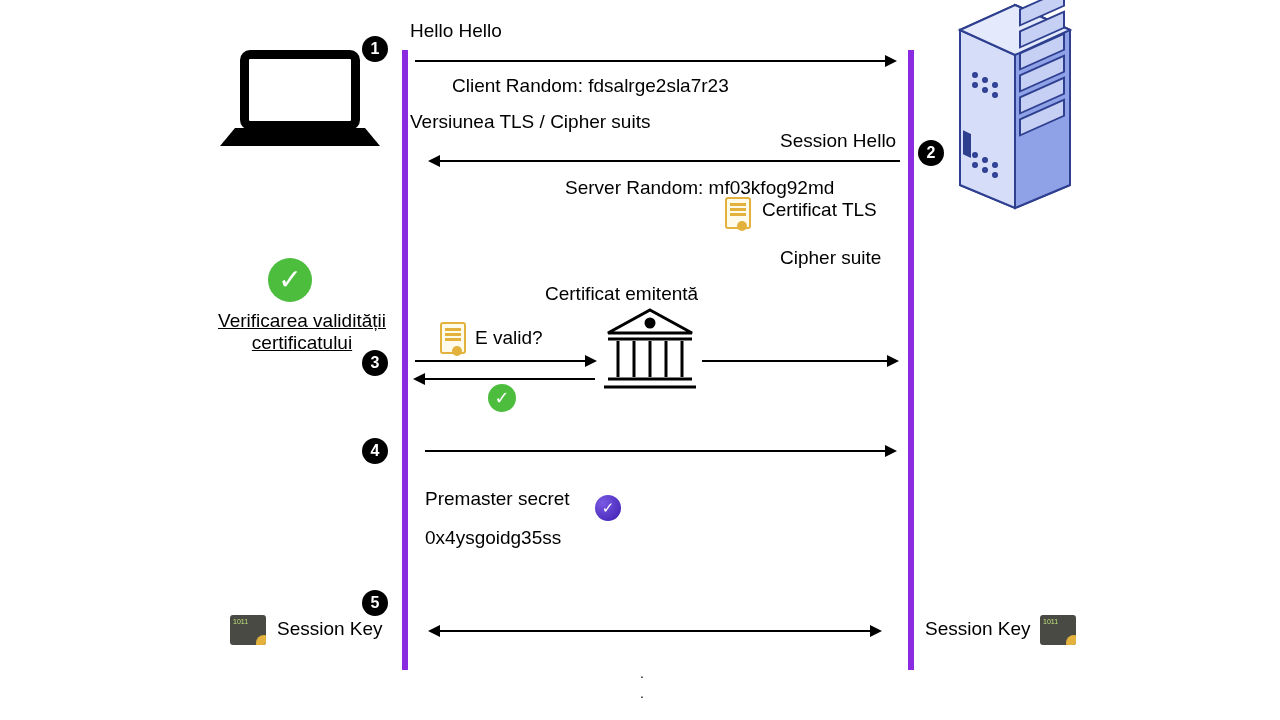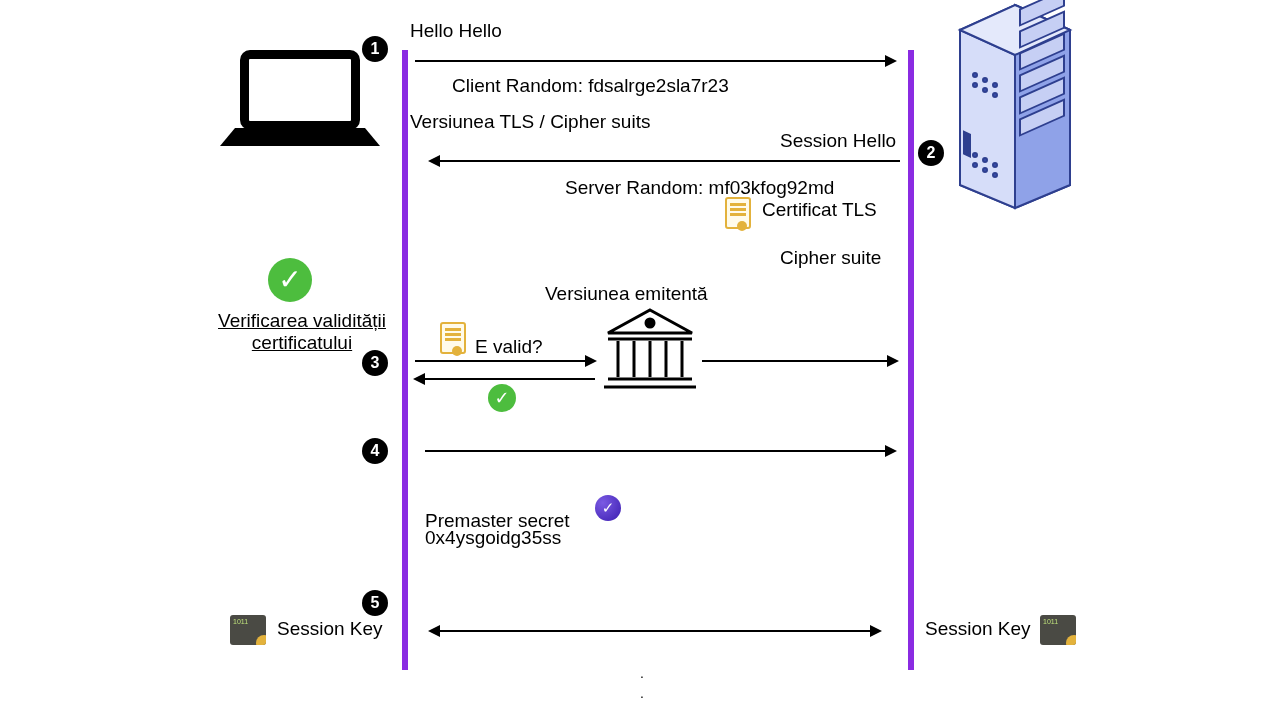--- a/index.html
+++ b/index.html
@@ -224,47 +224,47 @@
 <div class="label" style="left:565px; top:177px;">Server Random: mf03kfog92md</div>
 <div class="cert" style="left:725px; top:197px;"></div>
 <div class="label" style="left:762px; top:199px;">Certificat TLS</div>
 <div class="label" style="left:780px; top:247px;">Cipher suite</div>
 
 <div class="check" style="left:268px; top:258px;">✓</div>
 <div class="label" style="left:192px; top:310px; text-align:center; width:220px; white-space:pre-line;text-decoration:underline;">Verificarea validității
 certificatului</div>
 <div class="step-badge" style="left:362px; top:350px;">3</div>
 
-<div class="label" style="left:545px; top:283px;">Versiunea emitentă</div>
+<div class="label" style="left:545px; top:283px;">Certificat emitentă</div>
 <div class="building">
   <svg viewBox="0 0 100 90" width="100" height="90">
     <g fill="none" stroke="#000" stroke-width="3">
       <polygon points="50,5 92,28 8,28"></polygon>
       <circle cx="50" cy="18" r="4" fill="#000"></circle>
       <line x1="8" y1="34" x2="92" y2="34"></line>
       <line x1="8" y1="74" x2="92" y2="74"></line>
       <line x1="4" y1="82" x2="96" y2="82"></line>
       <line x1="18" y1="36" x2="18" y2="72"></line>
       <line x1="34" y1="36" x2="34" y2="72"></line>
       <line x1="50" y1="36" x2="50" y2="72"></line>
       <line x1="66" y1="36" x2="66" y2="72"></line>
       <line x1="82" y1="36" x2="82" y2="72"></line>
     </g>
   </svg>
 </div>
 <div class="cert" style="left:440px; top:322px;"></div>
-<div class="label" style="left:475px; top:336px;text-align:center;">E valid?</div>
+<div class="label" style="left:475px; top:327px;text-align:center;">E valid?</div>
 <div class="arrow right" style="left:415px; top:360px; width:180px;"></div>
 <div class="arrow left" style="left:415px; top:378px; width:180px;"></div>
 <div class="check small" style="left:488px; top:384px;">✓</div>
 <div class="arrow right" style="left:702px; top:360px; width:195px;"></div>
 
 <div class="step-badge" style="left:362px; top:438px;">4</div>
 <div class="arrow right" style="left:425px; top:450px; width:470px;"></div>
-<div class="label" style="left:425px; top:488px;margin-top:22px;">Premaster secret</div>
+<div class="label" style="left:425px; top:488px;">Premaster secret</div>
 <div class="label" style="left:425px; top:527px;">0x4ysgoidg35ss</div>
 <div class="shield" style="left:595px; top:495px;">✓</div>
 
 <div class="step-badge" style="left:362px; top:590px;">5</div>
 <div class="skey" style="left:230px; top:615px;"></div>
 <div class="label" style="left:277px; top:618px;">Session Key</div>
 <div class="arrow both" style="left:430px; top:630px; width:450px;"></div>
 <div class="label" style="left:925px; top:618px;">Session Key</div>
 <div class="skey" style="left:1040px; top:615px;"></div>
 

